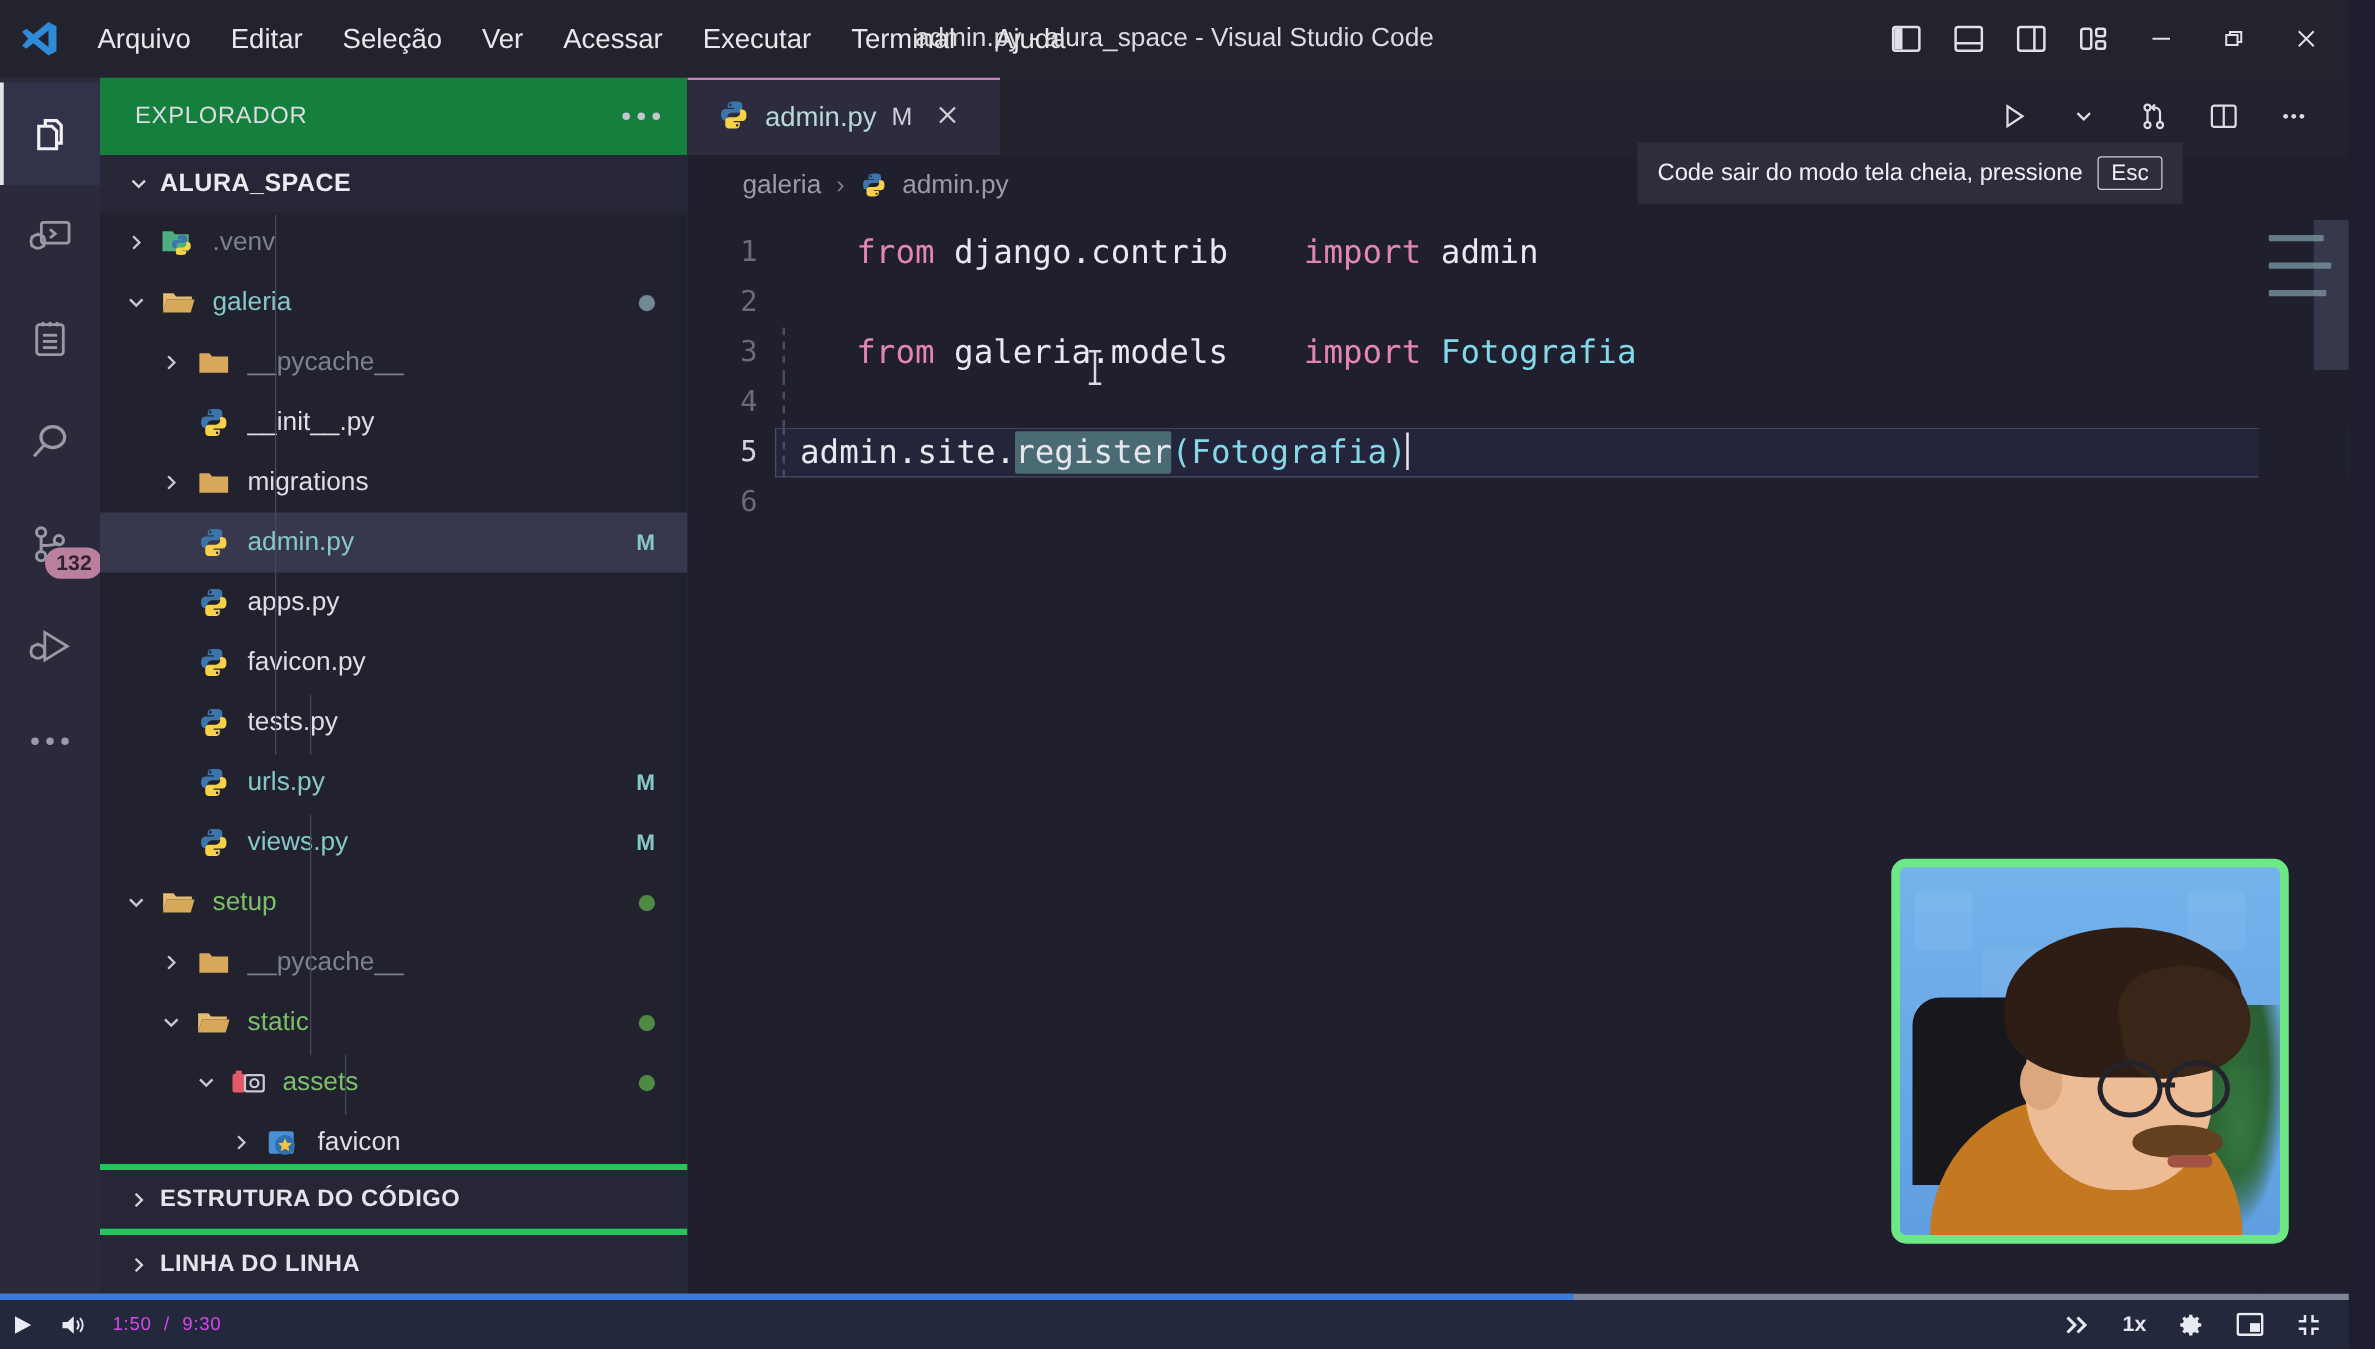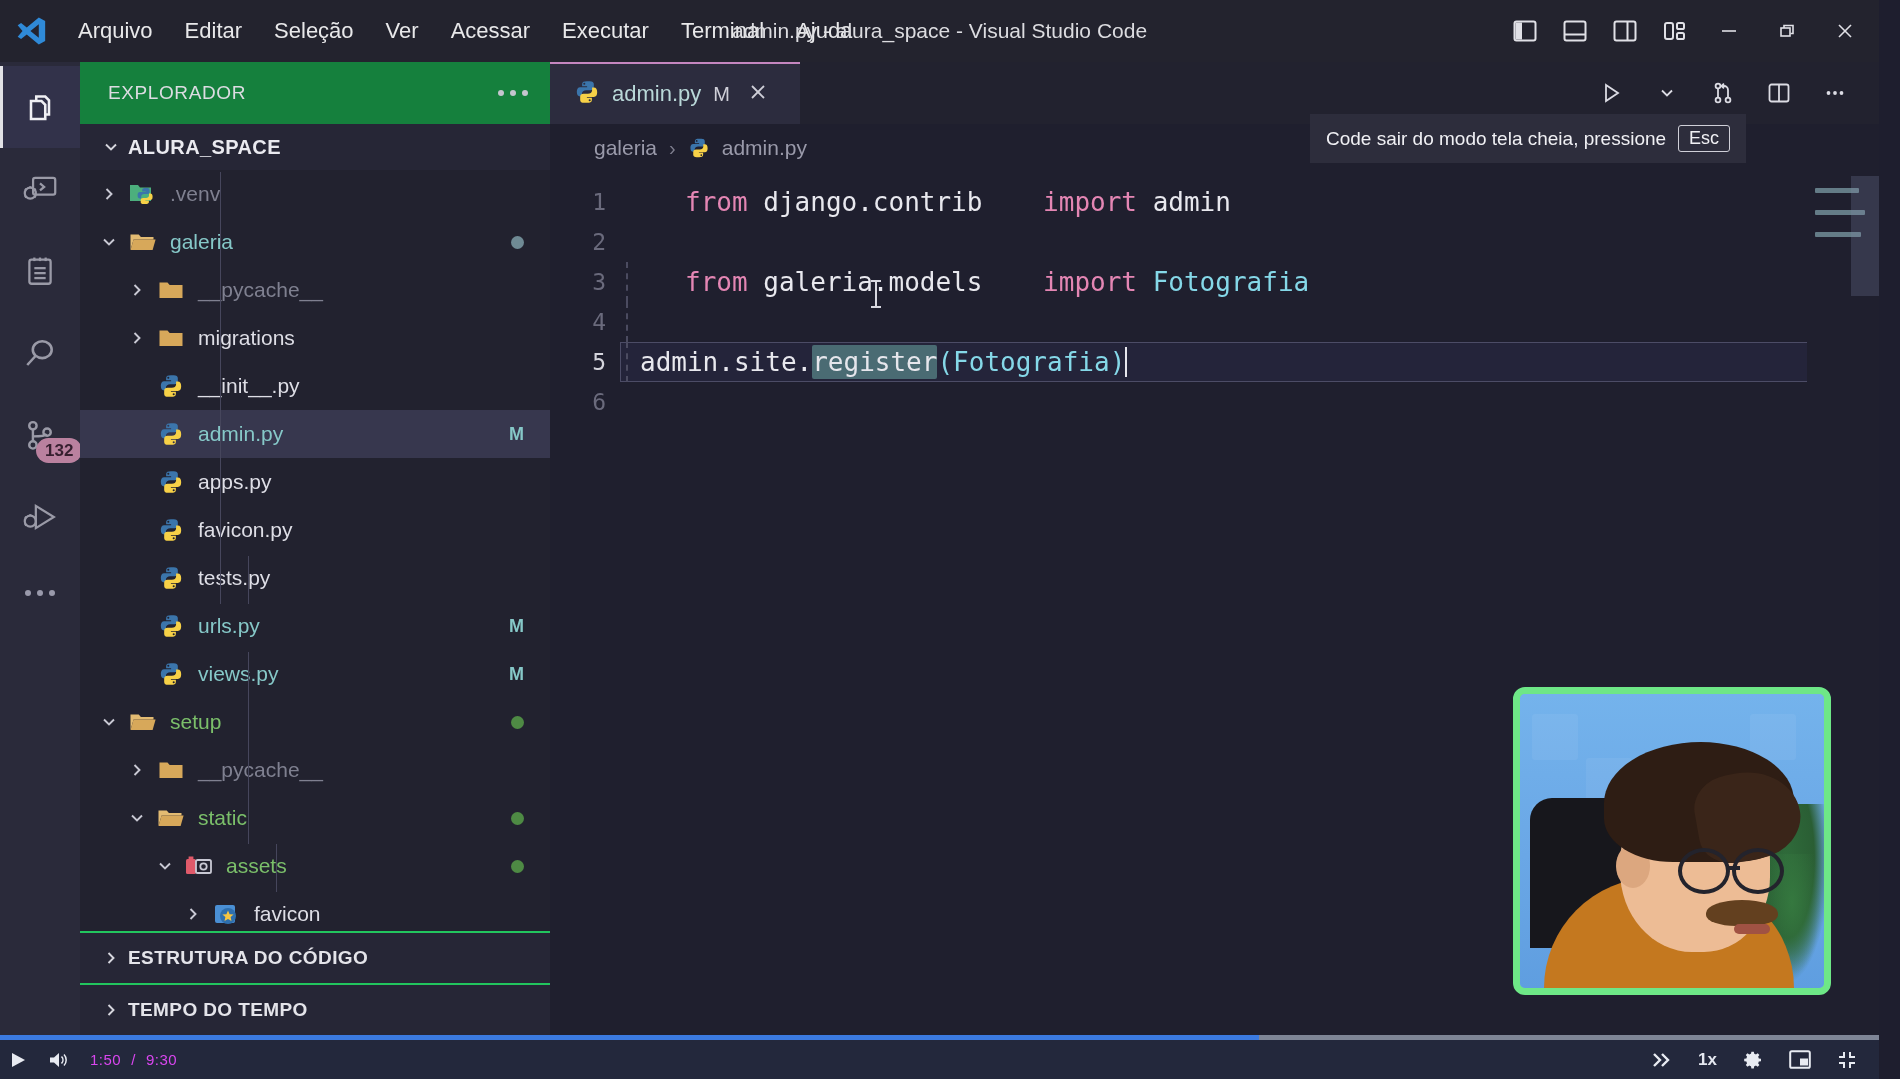--- a/index.html
+++ b/index.html
@@ -51,21 +51,21 @@
   .ic { width:34px; flex:0 0 34px; display:flex; align-items:center; justify-content:center; margin-right:10px; }
   .name { font-size:21px; white-space:nowrap; }
   .name.dim { color:#7f8090; }
   .name.mod { color:#86c8c8; }
   .name.new { color:#7bbf6a; }
   .name.plain { color:#dedee6; }
   .badge-m { margin-left:auto; font-size:18px; color:#86c8c8; font-weight:600; }
   .dot { margin-left:auto; width:13px; height:13px; border-radius:50%; }
   .guide { position:absolute; top:0; bottom:0; width:1px; background:#46465c; }
 
-  .sb-section { height:52px; display:flex; align-items:center; padding-left:14px; border-top:2px solid #22c55e; background:#262636; cursor:pointer; flex:0 0 52px; }
+  .sb-section { height:52px; display:flex; align-items:center; padding-left:14px; border-top:5px solid #22c55e; background:#262636; cursor:pointer; flex:0 0 52px; }
   .sb-section .lbl { font-size:19px; font-weight:bold; letter-spacing:.4px; color:#e4e4ea; }
 
   
   .editor { flex:1 1 auto; display:flex; flex-direction:column; background:#1f1f2e; min-width:0; position:relative; }
   .tabsbar { height:62px; display:flex; align-items:stretch; background:#22222f; flex:0 0 62px; position:relative; }
   .tab { display:flex; align-items:center; gap:12px; padding:0 20px 0 24px; background:#2c2c3e; border-top:2px solid #c586c0; min-width:250px; position:relative; cursor:pointer; }
   .tab .tname { font-size:22px; color:#b9d8d8; }
   .tab .tm { font-size:20px; color:#cfcfd8; }
   .tab .tclose { font-size:24px; color:#cfcfd8; margin-left:6px; line-height:1; }
   .tabs-right { margin-left:auto; display:flex; align-items:center; padding-right:18px; gap:4px; }
@@ -331,42 +331,42 @@
               </span>
               <span class="ic">
                 <svg width="26" height="24" viewBox="0 0 26 24">
                   <path d="M1.5 4.5h8l2.2 2.6h12.8v13H1.5z" fill="#d7a85a"></path>
                 </svg>
               </span>
               <span class="name dim">__pycache__</span>
             </div>
             <div class="row">
               <div style="flex: 0 0 40px;"></div>
-              <span class="twisty">
-                <svg width="20" height="20" viewBox="0 0 20 20" fill="none" stroke="#c9c9d4" stroke-width="1.9">
-                  <polyline points="7.5,5 12.5,10 7.5,15"></polyline>
-                </svg>
-              </span>
-              <span class="ic">
-                <svg width="26" height="24" viewBox="0 0 26 24">
-                  <path d="M1.5 4.5h8l2.2 2.6h12.8v13H1.5z" fill="#d7a85a"></path>
-                </svg>
-              </span>
-              <span class="name plain">migrations</span>
-            </div>
-            <div class="row">
-              <div style="flex: 0 0 40px;"></div>
               <span class="twisty"></span>
               <span class="ic">
                 <svg width="26" height="26" viewBox="0 0 24 24">
                   <path d="M11.9 2c-2.6 0-4.4.6-4.4 2.7v2h4.6v.8H5.7C3.6 7.5 2.6 9 2.6 11.8s1 4.3 3.1 4.3h1.6v-2.5c0-2.1 1.8-3.3 3.9-3.3h4c1.9 0 3.1-1 3.1-2.8V4.7C18.3 2.9 17 2 14.6 2h-2.7zM9.5 3.4a.95.95 0 1 1 0 1.9.95.95 0 0 1 0-1.9z" fill="#3b75ab"></path>
                   <path d="M12.1 22c2.6 0 4.4-.6 4.4-2.7v-2h-4.6v-.8h6.4c2.1 0 3.1-1.5 3.1-4.3s-1-4.3-3.1-4.3h-1.6v2.5c0 2.1-1.8 3.3-3.9 3.3h-4c-1.9 0-3.1 1-3.1 2.8v2.8c0 1.8 1.3 2.7 3.7 2.7h2.7zm2.4-1.4a.95.95 0 1 1 0-1.9.95.95 0 0 1 0 1.9z" fill="#f7d147"></path>
                 </svg>
               </span>
               <span class="name plain">__init__.py</span>
+            </div>
+            <div class="row">
+              <div style="flex: 0 0 40px;"></div>
+              <span class="twisty">
+                <svg width="20" height="20" viewBox="0 0 20 20" fill="none" stroke="#c9c9d4" stroke-width="1.9">
+                  <polyline points="7.5,5 12.5,10 7.5,15"></polyline>
+                </svg>
+              </span>
+              <span class="ic">
+                <svg width="26" height="24" viewBox="0 0 26 24">
+                  <path d="M1.5 4.5h8l2.2 2.6h12.8v13H1.5z" fill="#d7a85a"></path>
+                </svg>
+              </span>
+              <span class="name plain">migrations</span>
             </div>
             <div class="row selected">
               <div style="flex: 0 0 40px;"></div>
               <span class="twisty"></span>
               <span class="ic">
                 <svg width="26" height="26" viewBox="0 0 24 24">
                   <path d="M11.9 2c-2.6 0-4.4.6-4.4 2.7v2h4.6v.8H5.7C3.6 7.5 2.6 9 2.6 11.8s1 4.3 3.1 4.3h1.6v-2.5c0-2.1 1.8-3.3 3.9-3.3h4c1.9 0 3.1-1 3.1-2.8V4.7C18.3 2.9 17 2 14.6 2h-2.7zM9.5 3.4a.95.95 0 1 1 0 1.9.95.95 0 0 1 0-1.9z" fill="#3b75ab"></path>
                   <path d="M12.1 22c2.6 0 4.4-.6 4.4-2.7v-2h-4.6v-.8h6.4c2.1 0 3.1-1.5 3.1-4.3s-1-4.3-3.1-4.3h-1.6v2.5c0 2.1-1.8 3.3-3.9 3.3h-4c-1.9 0-3.1 1-3.1 2.8v2.8c0 1.8 1.3 2.7 3.7 2.7h2.7zm2.4-1.4a.95.95 0 1 1 0-1.9.95.95 0 0 1 0 1.9z" fill="#f7d147"></path>
                 </svg>
               </span>
@@ -524,21 +524,21 @@
             </svg>
         </span>
         <span class="lbl">ESTRUTURA DO CÓDIGO</span>
       </div>
       <div class="sb-section">
         <span class="twisty">
           <svg width="20" height="20" viewBox="0 0 20 20" fill="none" stroke="#d6d6de" stroke-width="1.9">
               <polyline points="7.5,5 12.5,10 7.5,15"></polyline>
             </svg>
         </span>
-        <span class="lbl">TEMPO DO TEMPO</span>
+        <span class="lbl">LINHA DO LINHA</span>
       </div>
     </div>
 
     <div class="editor">
 
       <div class="tabsbar">
         <div class="tab">
           <span>
             <svg width="26" height="26" viewBox="0 0 24 24">
                 <path d="M11.9 2c-2.6 0-4.4.6-4.4 2.7v2h4.6v.8H5.7C3.6 7.5 2.6 9 2.6 11.8s1 4.3 3.1 4.3h1.6v-2.5c0-2.1 1.8-3.3 3.9-3.3h4c1.9 0 3.1-1 3.1-2.8V4.7C18.3 2.9 17 2 14.6 2h-2.7zM9.5 3.4a.95.95 0 1 1 0 1.9.95.95 0 0 1 0-1.9z" fill="#3b75ab"></path>

